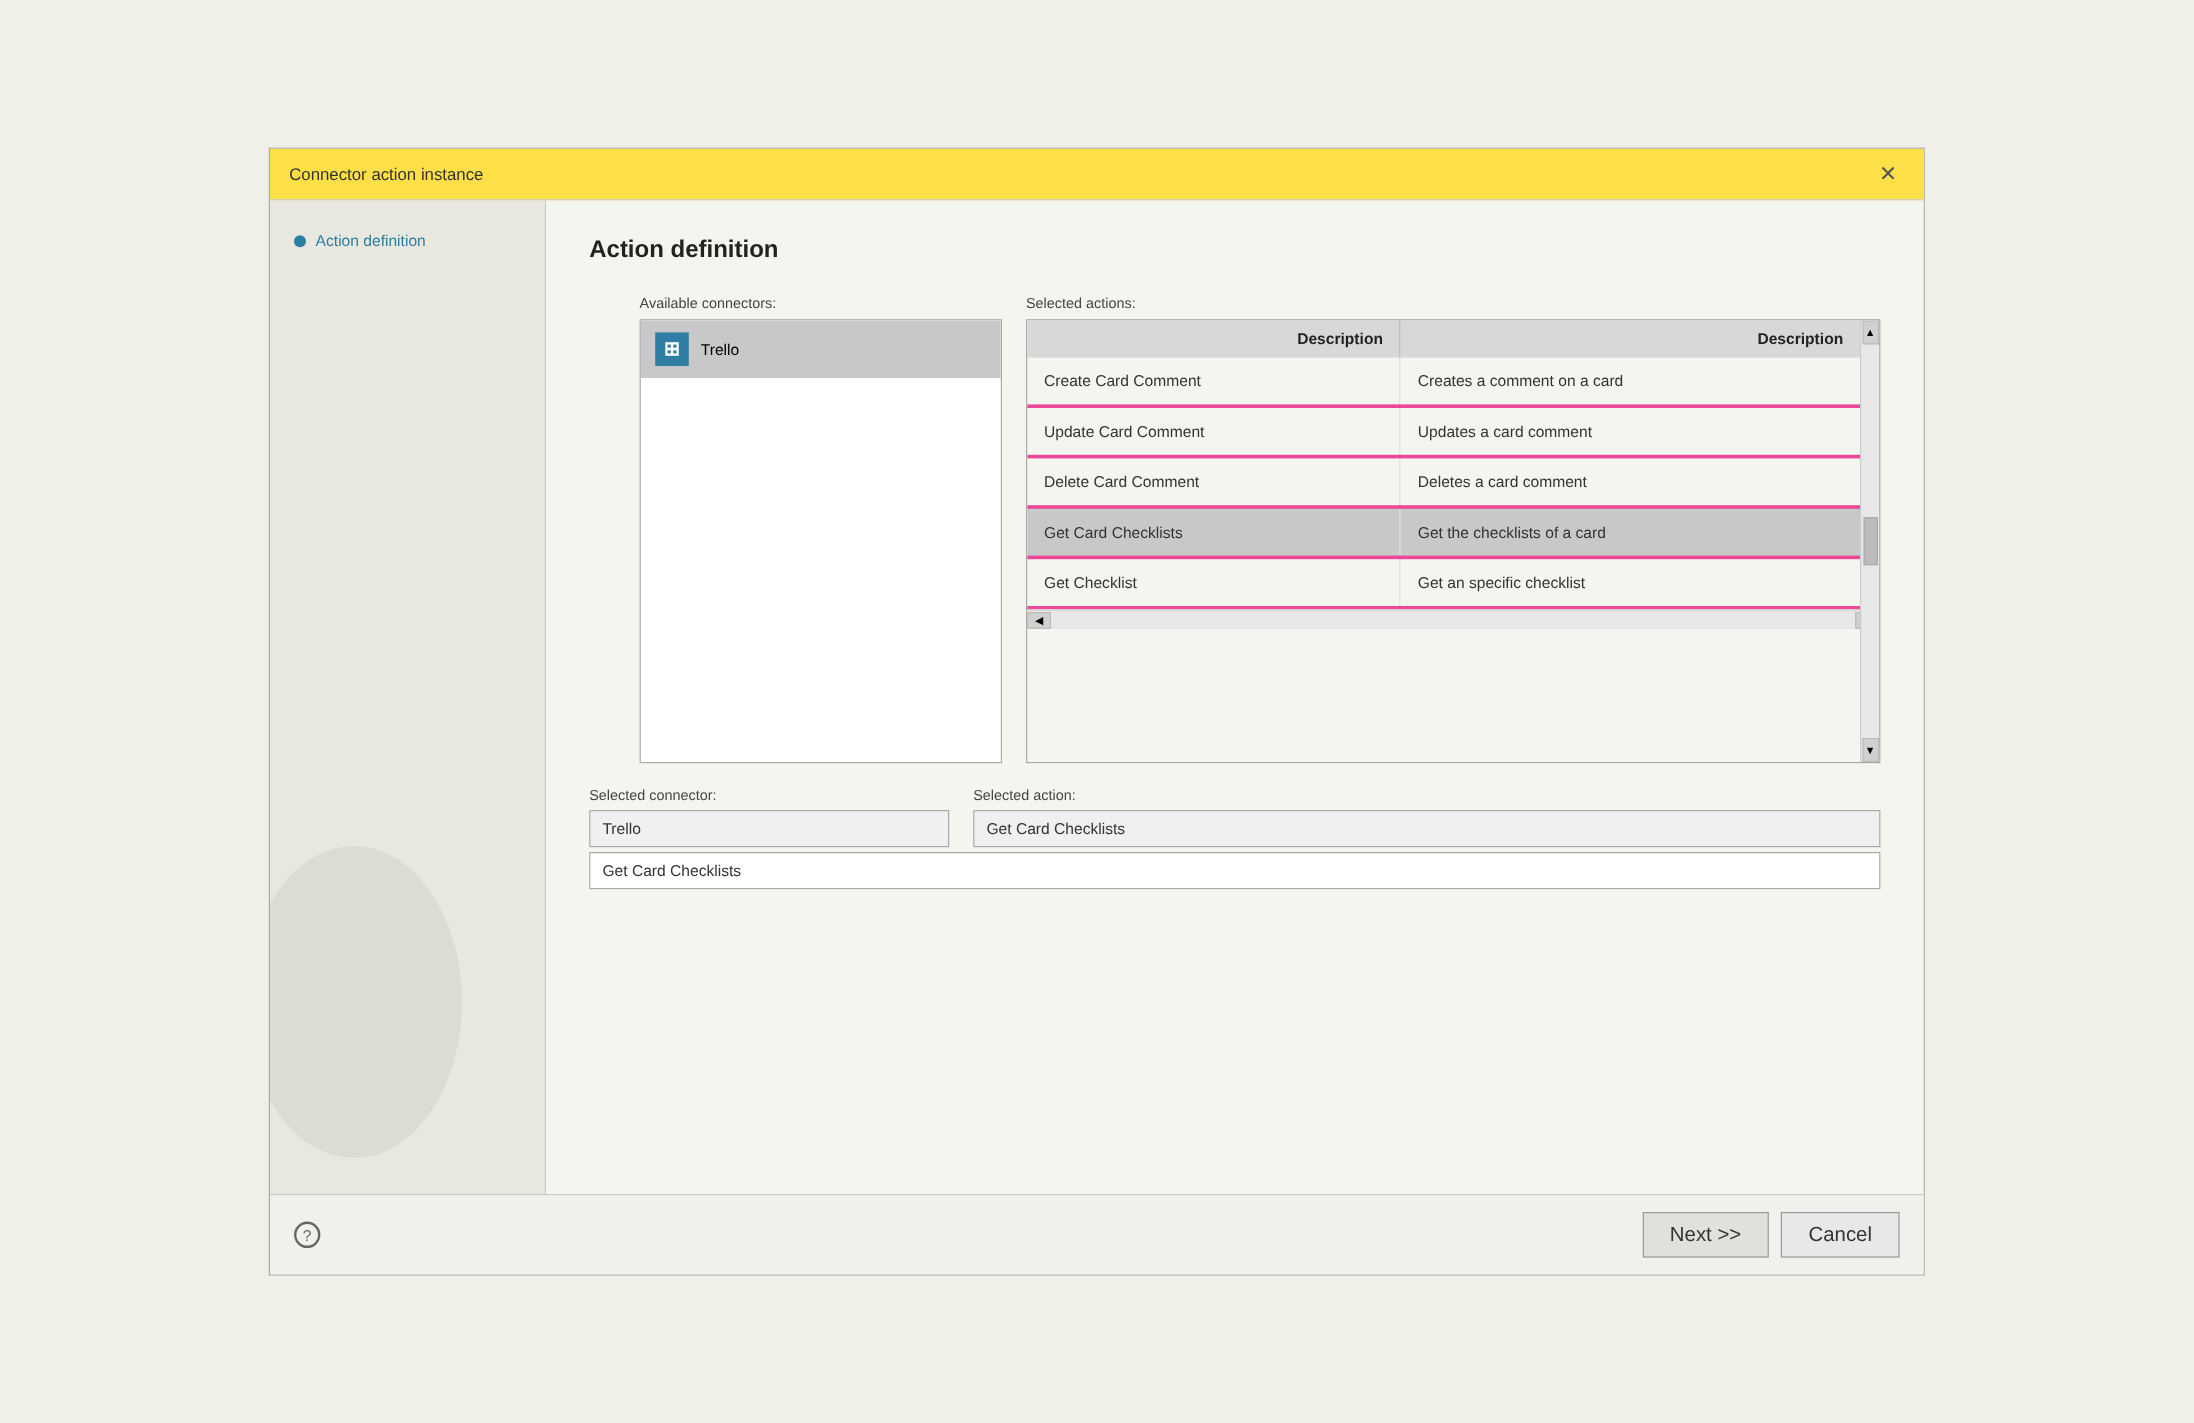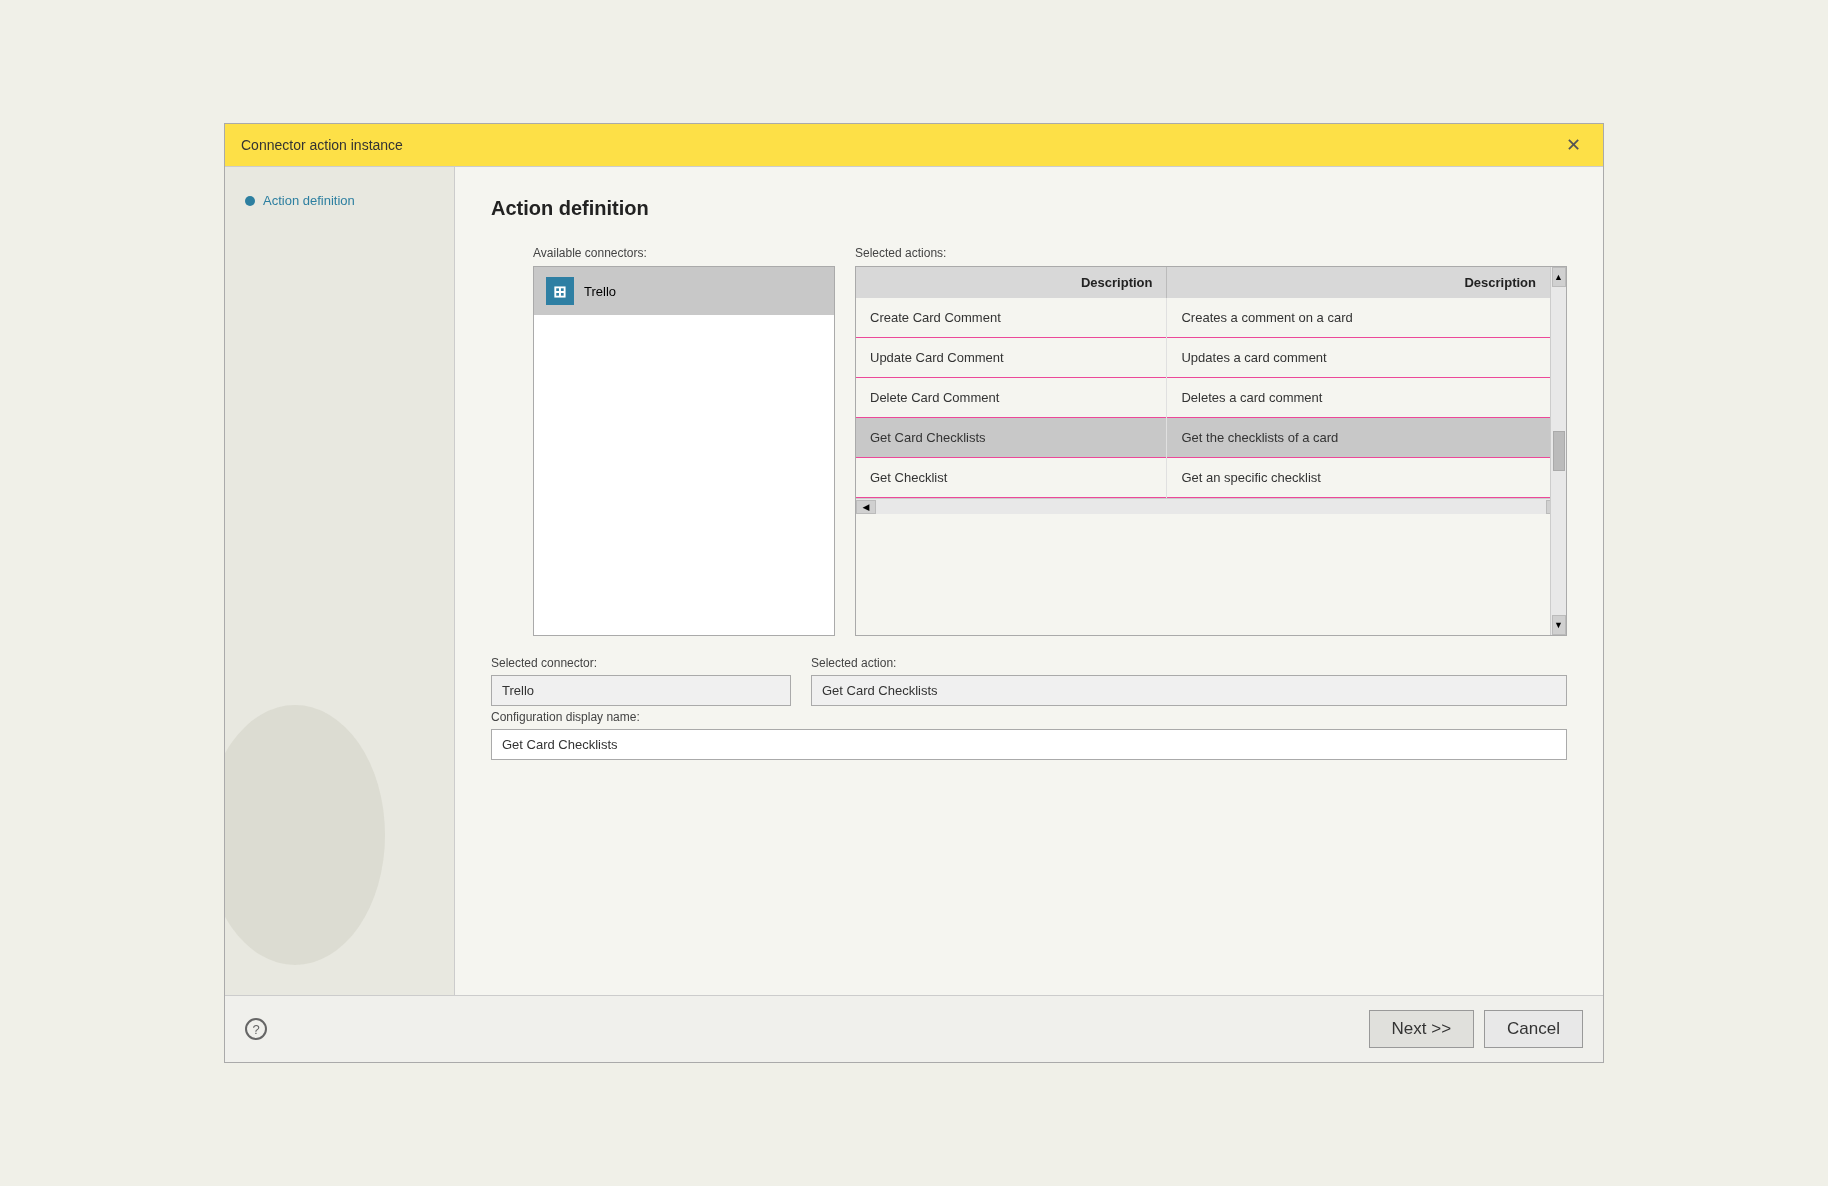--- a/index.html
+++ b/index.html
@@ -157,21 +157,21 @@
     .actions-table thead th {
       text-align: right;
       padding: 8px 14px;
       font-weight: bold;
       font-size: 13px;
       color: #222;
       border-right: 1px solid #bbb;
     }
     .actions-table thead th:last-child { border-right: none; }
     .actions-table tbody tr {
-      border-bottom: 1px solid #ec4899;
+      border-bottom: 3px solid #ec4899;
       cursor: pointer;
     }
     .actions-table tbody tr.selected { background: #c8c8c8; }
     .actions-table tbody td {
       padding: 12px 14px;
       font-size: 13px;
       color: #333;
       border-right: 1px solid #e0e0e0;
     }
     .actions-table tbody td:last-child { border-right: none; }
@@ -402,21 +402,20 @@
           <div class="field-label">Selected connector:</div>
           <input class="field-input" type="text" readonly="" value="Trello" style="">
         </div>
         <div class="field-group action">
           <div class="field-label">Selected action:</div>
           <input class="field-input" type="text" readonly="" value="Get Card Checklists" style="">
         </div>
       </div>
 
       <div class="field-group full-width">
-        <div class="field-label">Configuration display name:</div>
         <input class="field-input" type="text" value="Get Card Checklists" style="">
       </div>
     </div>
   </div>
 
   <div class="dialog-footer">
     <div class="footer-left">
       <div class="help-icon">?</div>
     </div>
     <div class="footer-buttons">

